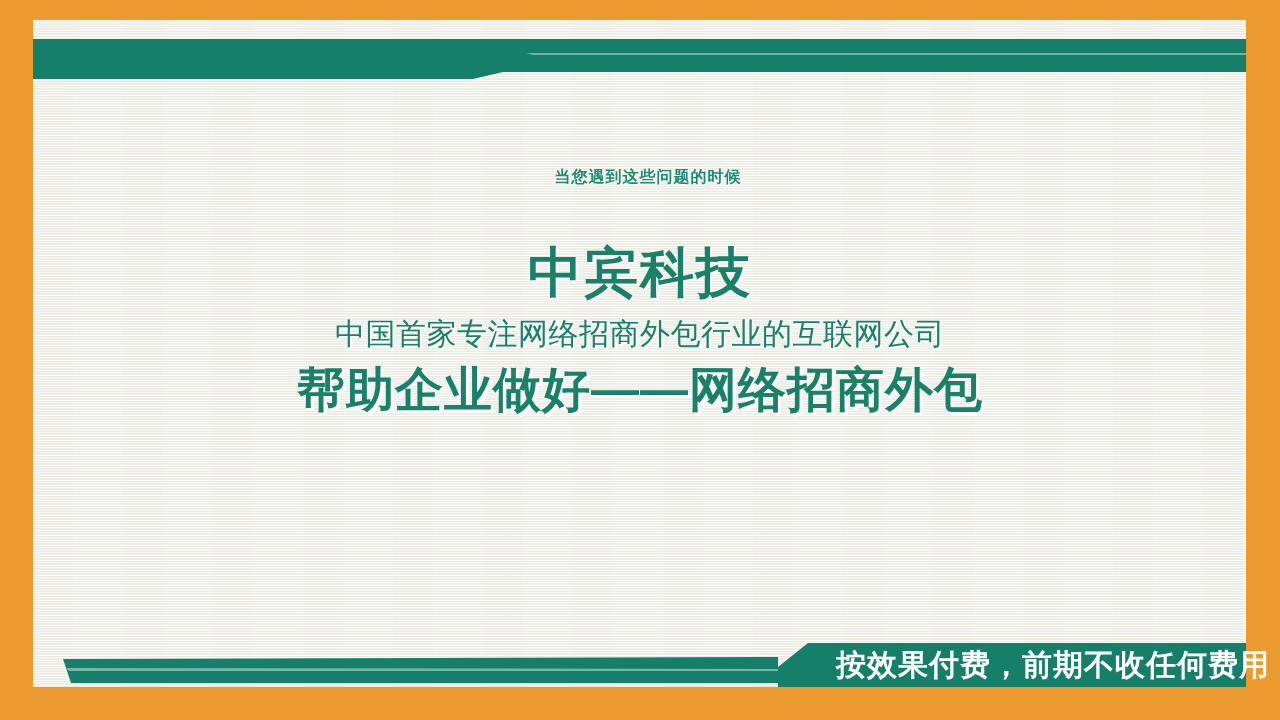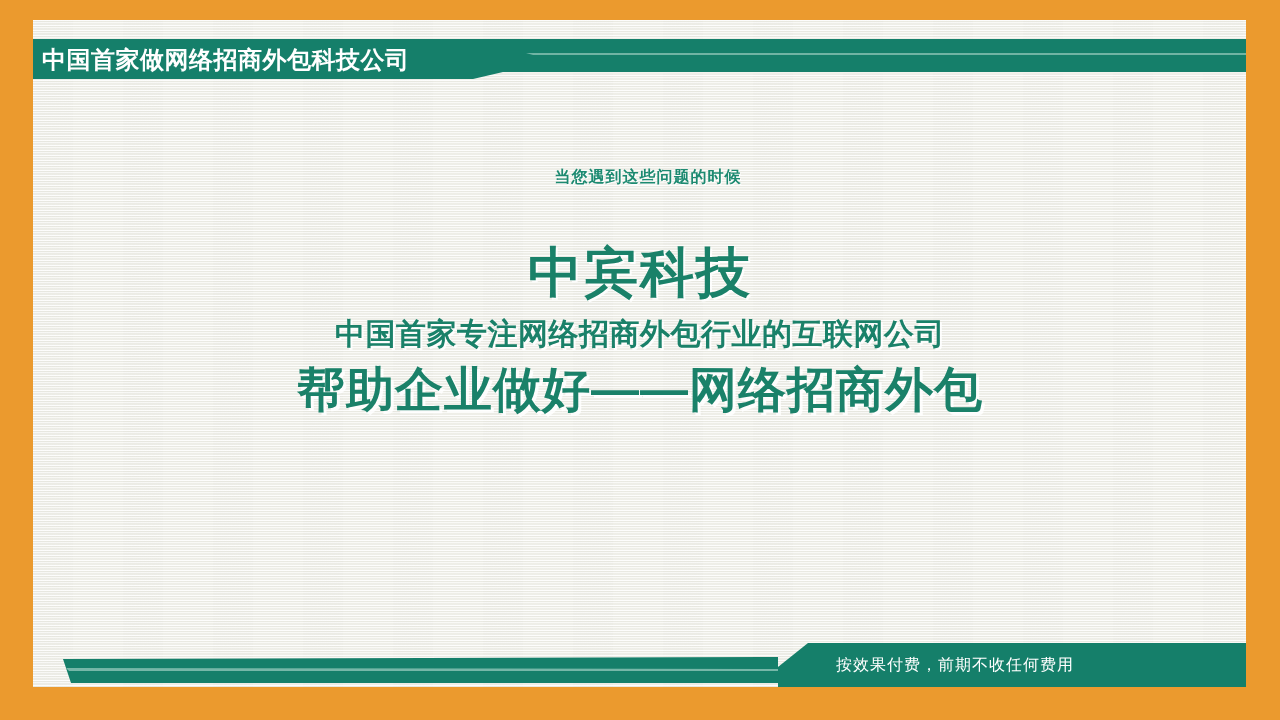--- a/index.html
+++ b/index.html
@@ -102,21 +102,21 @@
   }
 
   .tagline {
     position: absolute;
     left: 0;
     top: 319px;
     width: 1280px;
     text-align: center;
     color: #1a8169;
     font-size: 30px;
-    font-weight: bold;
+    font-weight: normal;
     letter-spacing: 0.5px;
     line-height: 1;
     text-shadow: 2px 2px 0 rgba(255,255,255,0.85);
   }
 
   .headline {
     position: absolute;
     left: 0;
     top: 365px;
     width: 1280px;
@@ -141,22 +141,22 @@
   .footer-band svg { display: block; }
 
   .footer-text {
     position: absolute;
     left: 836px;
     top: 650px;
     width: 400px;
     height: 30px;
     line-height: 30px;
     color: #ffffff;
-    font-size: 16px;
-    font-weight: normal;
+    font-size: 30px;
+    font-weight: bold;
     letter-spacing: 1px;
     white-space: nowrap;
   }
 </style>
 </head>
 <body>
 
 <div id="slide">
 
   <div class="canvas"></div>
@@ -165,21 +165,20 @@
     <svg width="1213" height="40" viewBox="0 0 1213 40" xmlns="http://www.w3.org/2000/svg">
 
       <polygon points="0,0 1213,0 1213,33 470,33 440,40 0,40" fill="#157f6a"></polygon>
 
       <polygon points="1213,14 1213,16 500,16 493,14" fill="#8fc6b8" opacity="0.75"></polygon>
 
       <rect x="470" y="33" width="743" height="1.5" fill="#f2f2ec" opacity="0.9"></rect>
     </svg>
   </div>
 
-  <div class="header-title">中国首家做网络招商外包科技公司</div>
 
   <div class="eyebrow">当您遇到这些问题的时候</div>
 
   <div class="brand">中宾科技</div>
 
   <div class="tagline">中国首家专注网络招商外包行业的互联网公司</div>
 
   <div class="headline">帮助企业做好——网络招商外包</div>
 
   <div class="footer-band">

